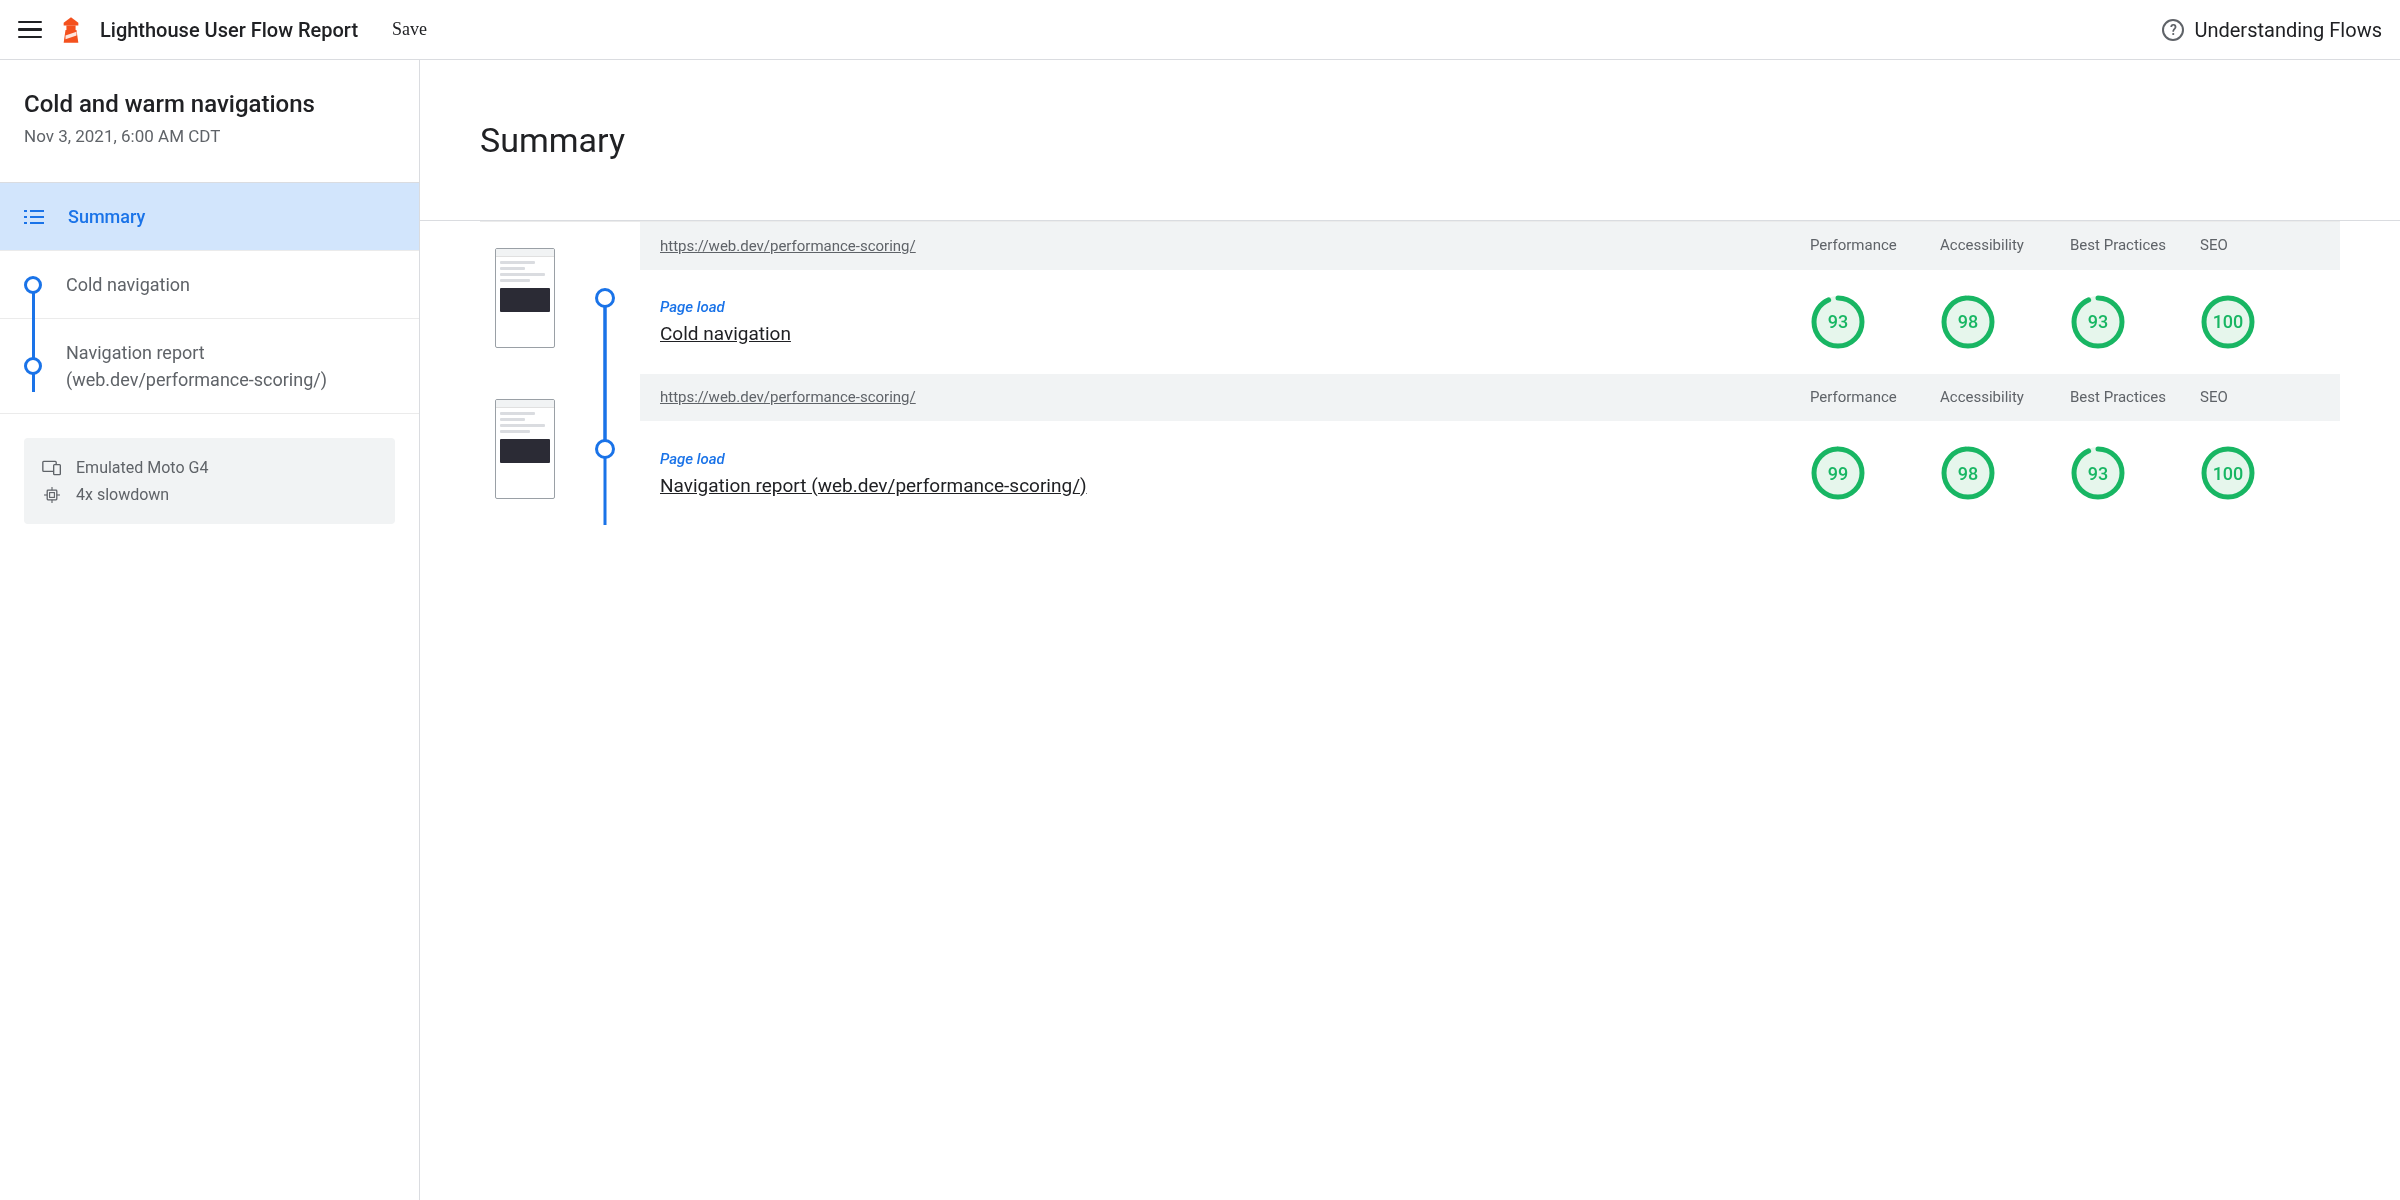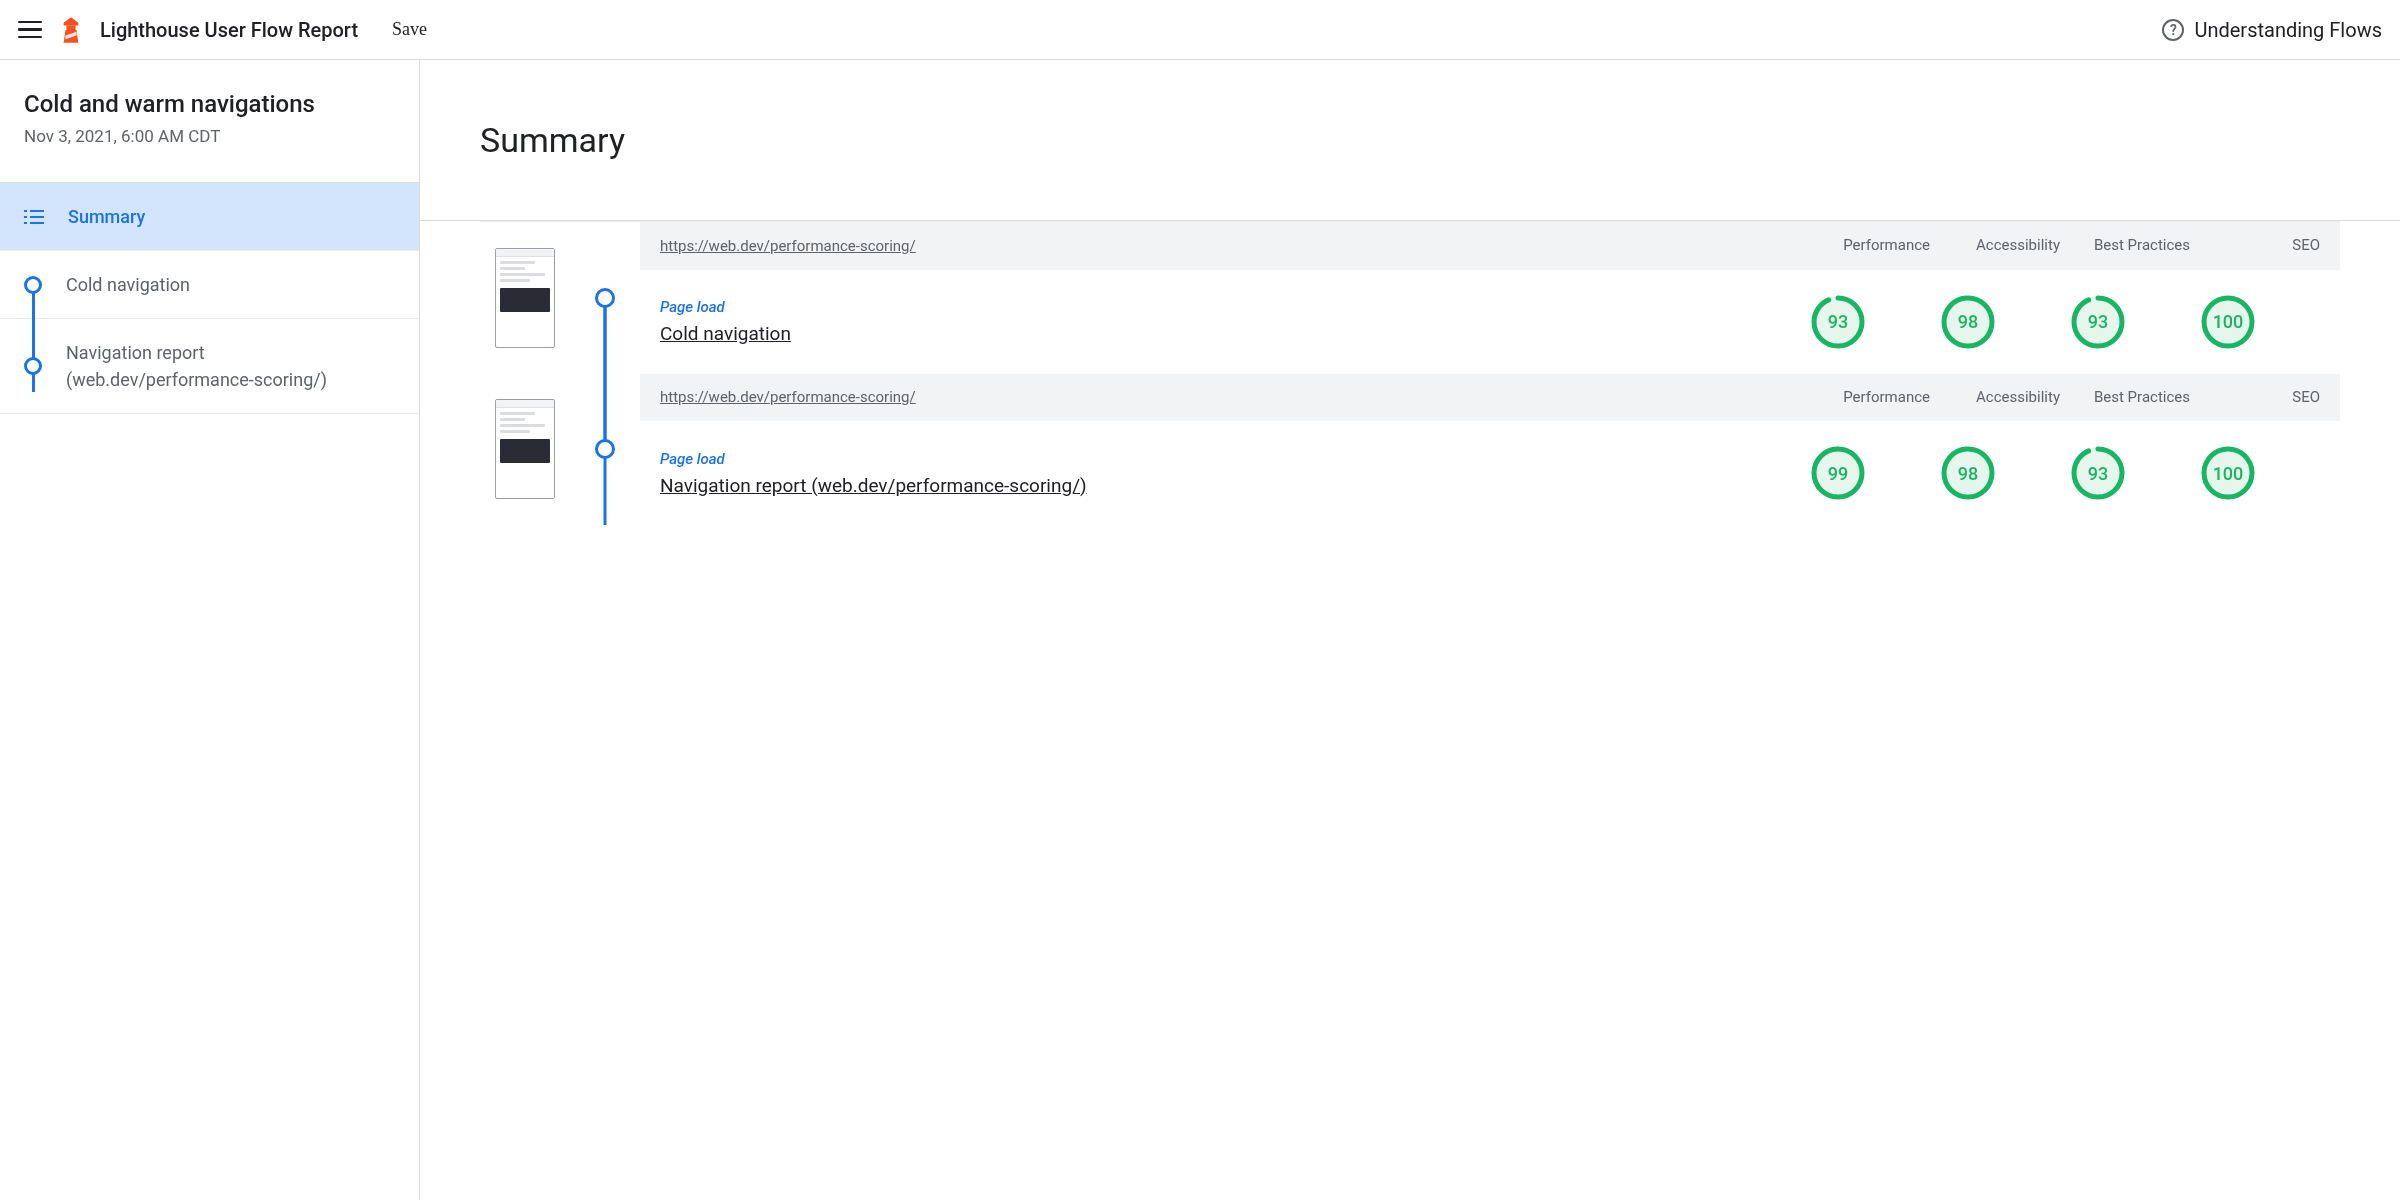--- a/index.html
+++ b/index.html
@@ -49,21 +49,21 @@
 .thumb .t-body { padding: 4px; }
 .thumb .t-line { height: 3px; background: #dadce0; margin-bottom: 3px; border-radius: 1px; }
 .thumb .t-block { height: 24px; background: #2b2b35; margin-top: 6px; border-radius: 1px; }
 .timeline-col { width: 30px; position: relative; display: flex; align-items: center; justify-content: center; }
 .tl-line { position: absolute; width: 3px; background: #1a73e8; left: 50%; transform: translateX(-50%); }
 .tl-dot { width: 20px; height: 20px; border: 3px solid #1a73e8; border-radius: 50%; background: #fff; z-index: 2; }
 
 .grid-col { flex: 1; }
 .grid-header { background: #f1f3f4; display: grid; grid-template-columns: 1fr 120px 120px 120px 120px; align-items: center; padding: 14px 20px; gap: 10px; font-size: 15px; color: #5f6368; }
 .grid-header .url { text-decoration: underline; }
-.grid-header .col { text-align: right; line-height: 1.3; }
+.grid-header .col { text-align: left; line-height: 1.3; }
 .grid-body { display: grid; grid-template-columns: 1fr 120px 120px 120px 120px; align-items: center; padding: 24px 20px; gap: 10px; }
 .step-type { color: #1a73e8; font-size: 15px; font-weight: 500; margin-bottom: 6px; font-style: italic; }
 .step-name { font-size: 19px; text-decoration: underline; }
 .gauge-cell { display: flex; justify-content: flex-start; }
 
 .gauge { width: 56px; height: 56px; position: relative; }
 .gauge svg { width: 56px; height: 56px; transform: rotate(-90deg); }
 .gauge .ring { fill: none; stroke-width: 5; stroke-linecap: round; }
 .gauge .val { position: absolute; inset: 0; display: flex; align-items: center; justify-content: center; font-size: 18px; font-weight: 500; }
 
@@ -122,20 +122,40 @@
       <span class="nav-bullet"></span>
       <span class="connector down" style="height:calc(100% + 40px);"></span>
       <span class="nav-label">Cold navigation</span>
     </div>
 
     <div class="nav-item" style="position:relative;">
       <span class="nav-bullet"></span>
       <span class="nav-label">Navigation report (web.dev/performance-scoring/)</span>
     </div>
 
+    <div class="device-box">
+      <div class="device-row">
+        <svg class="dev-icon" viewBox="0 0 24 18">
+            <rect x="1" y="1" width="16" height="12" rx="1" fill="none" stroke="#5f6368" stroke-width="1.6"></rect>
+            <rect x="14" y="5" width="8" height="12" rx="1" fill="#f1f3f4" stroke="#5f6368" stroke-width="1.6"></rect>
+          </svg>
+        <span>Emulated Moto G4</span>
+      </div>
+      <div class="device-row">
+        <svg class="dev-icon" viewBox="0 0 20 20">
+            <rect x="4" y="4" width="12" height="12" rx="1" fill="none" stroke="#5f6368" stroke-width="1.6"></rect>
+            <rect x="7" y="7" width="6" height="6" fill="none" stroke="#5f6368" stroke-width="1.4"></rect>
+            <line x1="10" y1="0" x2="10" y2="4" stroke="#5f6368" stroke-width="1.4"></line>
+            <line x1="10" y1="16" x2="10" y2="20" stroke="#5f6368" stroke-width="1.4"></line>
+            <line x1="0" y1="10" x2="4" y2="10" stroke="#5f6368" stroke-width="1.4"></line>
+            <line x1="16" y1="10" x2="20" y2="10" stroke="#5f6368" stroke-width="1.4"></line>
+          </svg>
+        <span>4x slowdown</span>
+      </div>
+    </div>
   </aside>
 
   <main class="main">
     <div class="main-inner">
       <h1 class="main-title">Summary</h1>
     </div>
     <div class="section-rule"></div>
     <div class="main-inner">
       <div class="thin-rule"></div>
 

